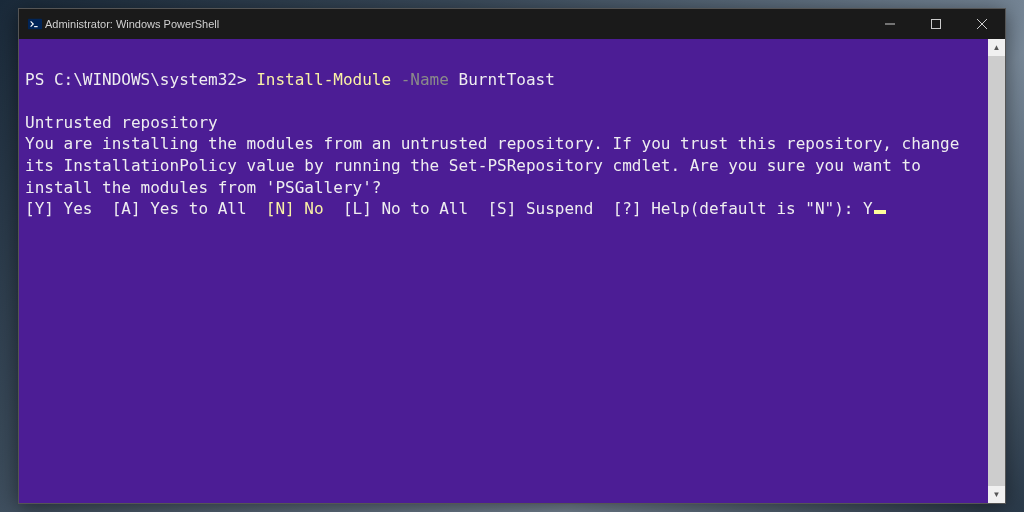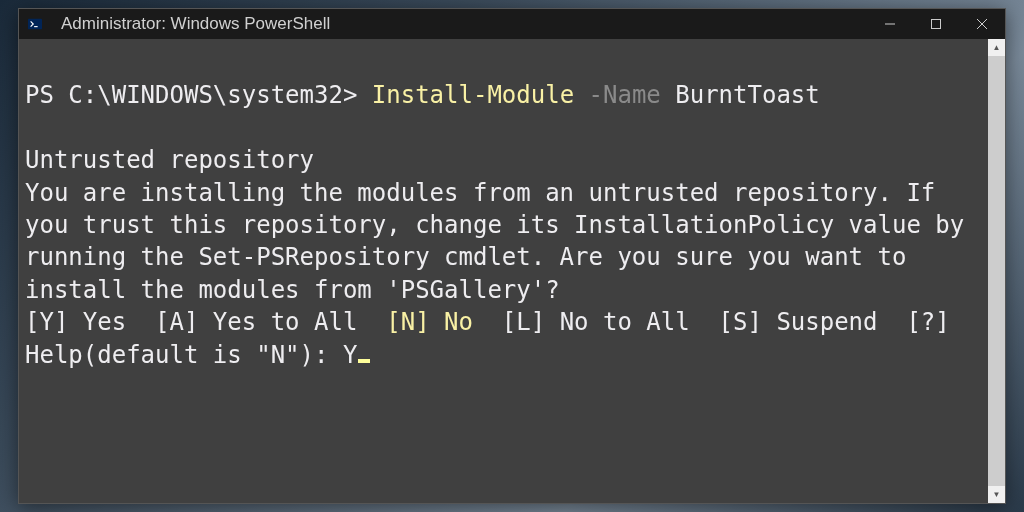--- a/index.html
+++ b/index.html
@@ -31,23 +31,23 @@
   }
   .titlebar-icon {
     width: 16px;
     height: 16px;
     margin-left: 8px;
     display: flex;
     align-items: center;
     justify-content: center;
   }
   .titlebar-title {
-    margin-left: 18px;
+    margin-left: 2px;
     flex: 1;
-    font-size: 17px;
+    font-size: 11px;
     color: #d0d0d0;
   }
   .titlebar-controls {
     display: flex;
     height: 100%;
   }
   .titlebar-btn {
     width: 46px;
     height: 100%;
     display: flex;
@@ -56,24 +56,24 @@
     color: #ccc;
     cursor: pointer;
   }
   .terminal-wrap {
     flex: 1;
     display: flex;
     background: #012456;
   }
   .terminal {
     flex: 1;
-    background: #404040;
+    background: #4c1d95;
     color: #eeedf0;
     font-family: Consolas, 'Lucida Console', monospace;
-    font-size: 24px;
+    font-size: 16px;
     line-height: 1.35;
     padding: 8px 4px 8px 6px;
     white-space: pre-wrap;
     word-wrap: break-word;
     overflow: hidden;
   }
   .scrollbar {
     width: 17px;
     background: #f0f0f0;
     position: relative;

